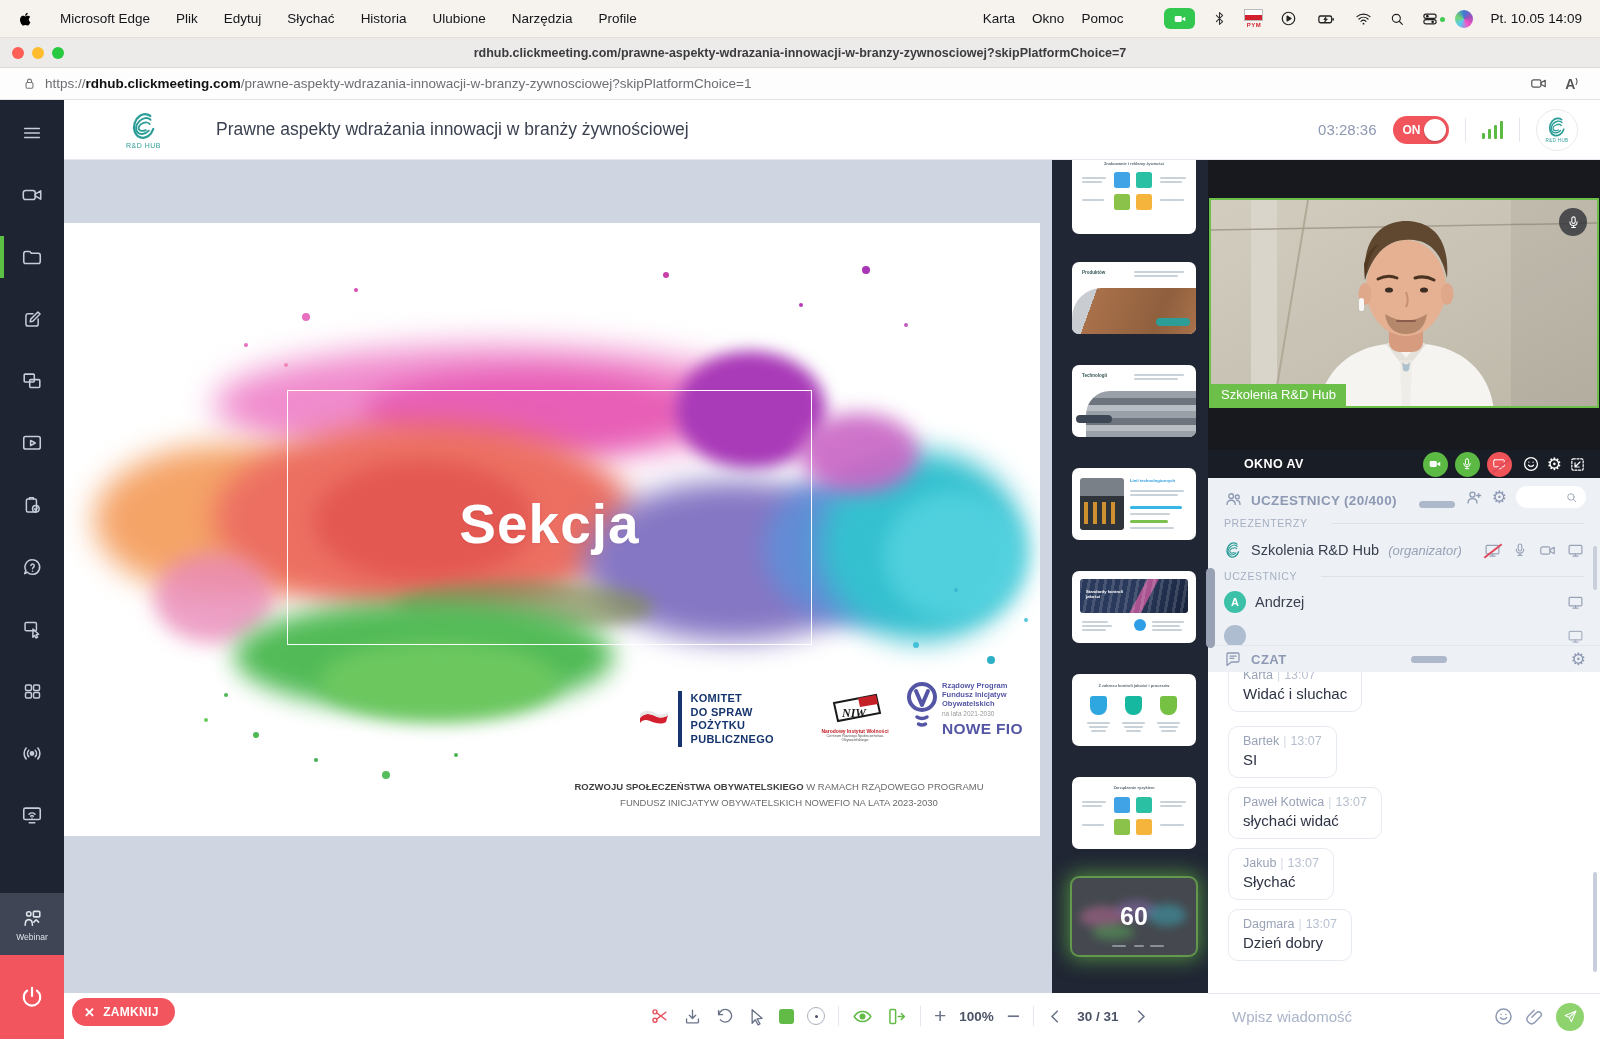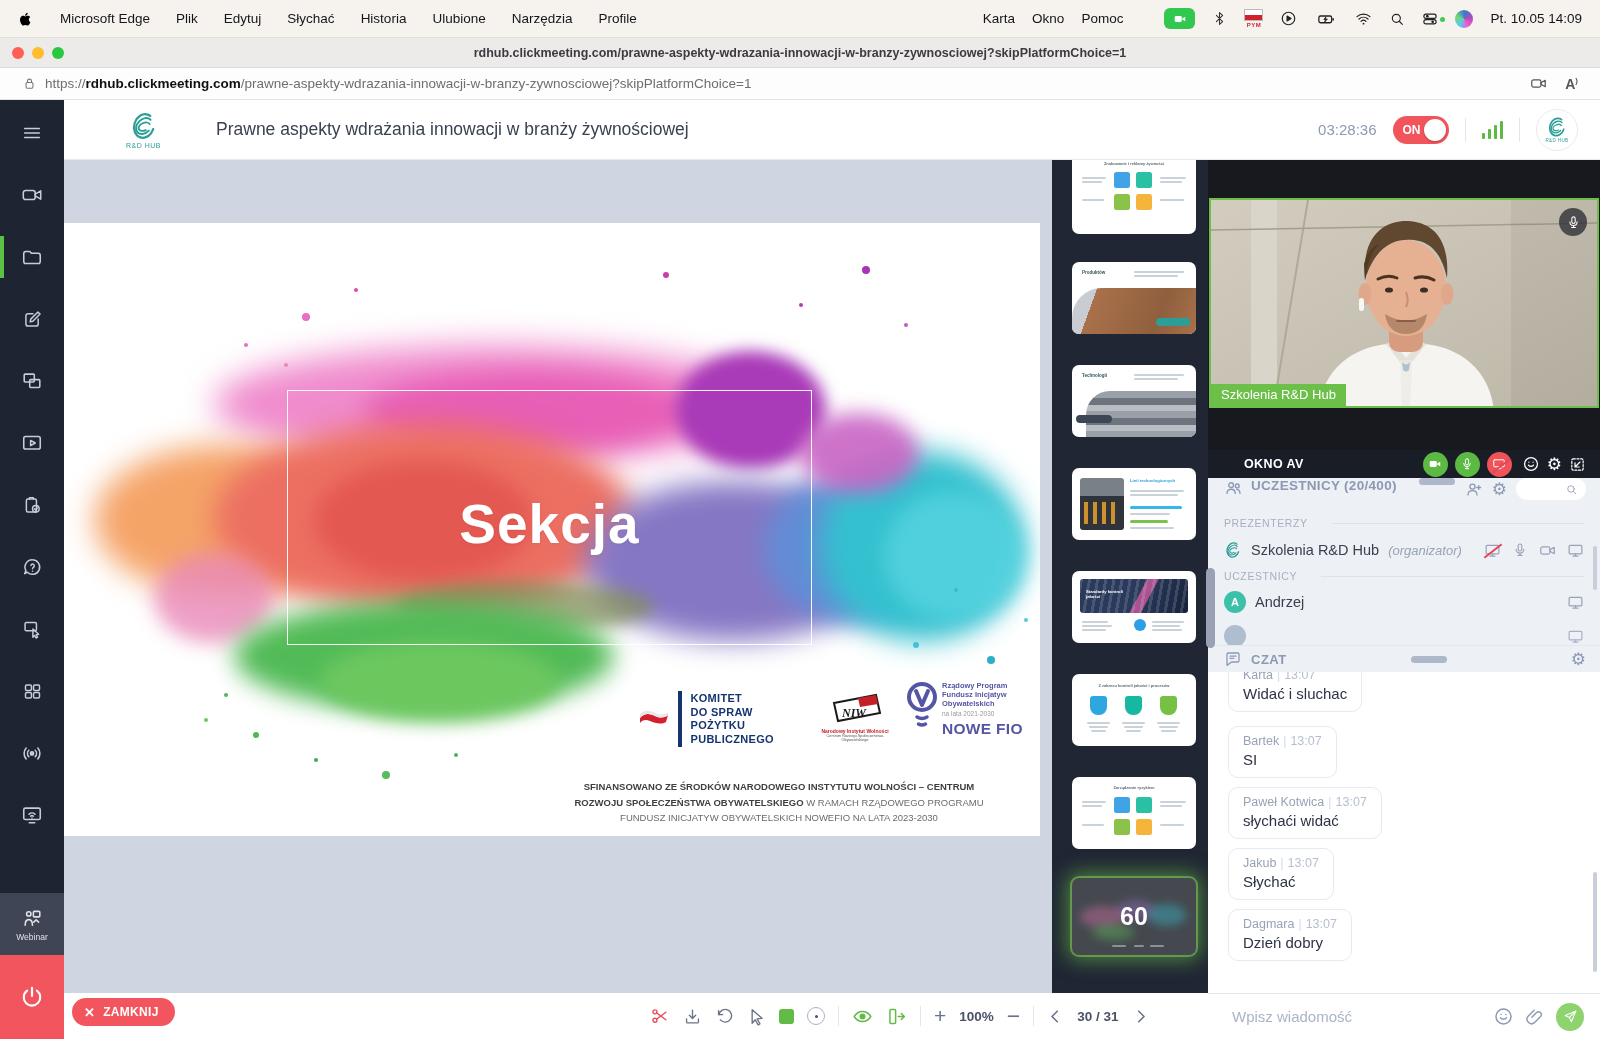--- a/index.html
+++ b/index.html
@@ -92,21 +92,21 @@
 .vidarea{position:absolute;left:0;top:0;width:392px;height:290px;background:#17191f}
 .video{position:absolute;left:1px;top:38px;width:390px;height:210px;border:2px solid #6cc04a;overflow:hidden;background:#c6c0b2}
 .micbub{position:absolute;right:10px;top:8px;width:28px;height:28px;border-radius:50%;background:rgba(44,46,52,.78);color:#fff;display:flex;align-items:center;justify-content:center}
 .vlabel{position:absolute;left:0;bottom:0;background:#6cc04a;color:#fff;font-size:13px;padding:3px 10px 4px}
 .avbar{position:absolute;left:0;top:290px;width:392px;height:28px;background:#191d26;display:flex;align-items:center;color:#fff}
 .avbar .ttl{font-size:12.5px;font-weight:bold;letter-spacing:.4px;margin-left:36px}
 .avbar .btns{margin-left:auto;margin-right:14px;display:flex;align-items:center;gap:7px}
 .avbtn{width:25px;height:25px;border-radius:50%;display:flex;align-items:center;justify-content:center;color:#fff;cursor:pointer}
 .avbtn.g{background:#5cb944}.avbtn.r{background:#ef5357}
 .parts{position:absolute;left:0;top:318px;width:392px;height:167px;background:#edf0f5;overflow:hidden;color:#8d99b3}
-.phead{display:flex;align-items:flex-start;height:30px;padding:0 14px 0 16px;gap:8px}
+.phead{display:flex;align-items:flex-end;height:30px;padding:0 14px 0 16px;gap:8px}
 .phead .ttl{font-size:13.5px;font-weight:bold;letter-spacing:.3px}
 .dragpill{width:36px;height:7px;border-radius:4px;background:#aeb8cb}
 .srch{width:70px;height:22px;border-radius:11px;background:#fff;border:none;outline:none;padding:0 8px;display:flex;align-items:center;justify-content:flex-end;color:#9aa4b8}
 .slbl{display:flex;align-items:center;gap:24px;margin:0 16px;font-size:10.5px;letter-spacing:.6px;color:#a6b0c3}
 .slbl .ln{flex:1;height:1px;background:#dde2ea}
 .prow{display:flex;align-items:center;padding:0 16px;gap:9px;height:32px;color:#39404f}
 .prow .nm{font-size:14.5px}
 .prow .role{font-size:13px;font-style:italic;color:#98a2b6}
 .prow .icr{margin-left:auto;display:flex;align-items:center;gap:11px;color:#98a2b6}
 .moff{position:relative;display:flex}
@@ -372,21 +372,21 @@
         </span>
       <span class="siri"></span>
       <span>Pt. 10.05 14:09</span>
     </div>
   </div>
 
   <div class="ab tabbar">
     <span class="tl" style="background:#ff5f57"></span>
     <span class="tl" style="background:#febc2e"></span>
     <span class="tl" style="background:#28c840"></span>
-    <div class="tabtitle">rdhub.clickmeeting.com/prawne-aspekty-wdrazania-innowacji-w-branzy-zywnosciowej?skipPlatformChoice=1</div>
+    <div class="tabtitle">rdhub.clickmeeting.com/prawne-aspekty-wdrazania-innowacji-w-branzy-zywnosciowej?skipPlatformChoice=7</div>
   </div>
 
   <div class="ab addrbar">
     <span style="color:#777;margin-right:8px">
         <svg class="ic" width="15" height="15">
           <use href="#i-lock"></use>
         </svg>
       </span>
     <span><span>https://</span><span class="dom">rdhub.clickmeeting.com</span><span>/prawne-aspekty-wdrazania-innowacji-w-branzy-zywnosciowej?skipPlatformChoice=1</span></span>
     <div class="right">
@@ -562,21 +562,20 @@
           </svg>
         <div>
           <div class="txt">Rządowy Program</div>
           <div class="txt">Fundusz Inicjatyw</div>
           <div class="txt">Obywatelskich</div>
           <div class="txt yrs">na lata 2021-2030</div>
           <div class="big">NOWE FIO</div>
         </div>
       </div>
       <div class="fund">
-        <div><b>SFINANSOWANO ZE ŚRODKÓW NARODOWEGO INSTYTUTU WOLNOŚCI – CENTRUM</b></div>
         <div><b>ROZWOJU SPOŁECZEŃSTWA OBYWATELSKIEGO</b><span> W RAMACH RZĄDOWEGO PROGRAMU</span></div>
         <div>FUNDUSZ INICJATYW OBYWATELSKICH NOWEFIO NA LATA 2023-2030</div>
       </div>
     </div>
   </div>
 
   <div class="ab thumbs">
     <div class="thumb" style="top:-21px;height:95px">
       <div>
         <div class="tt" style="top:22px;font-size:4px">Znakowanie i reklamy żywności</div>

